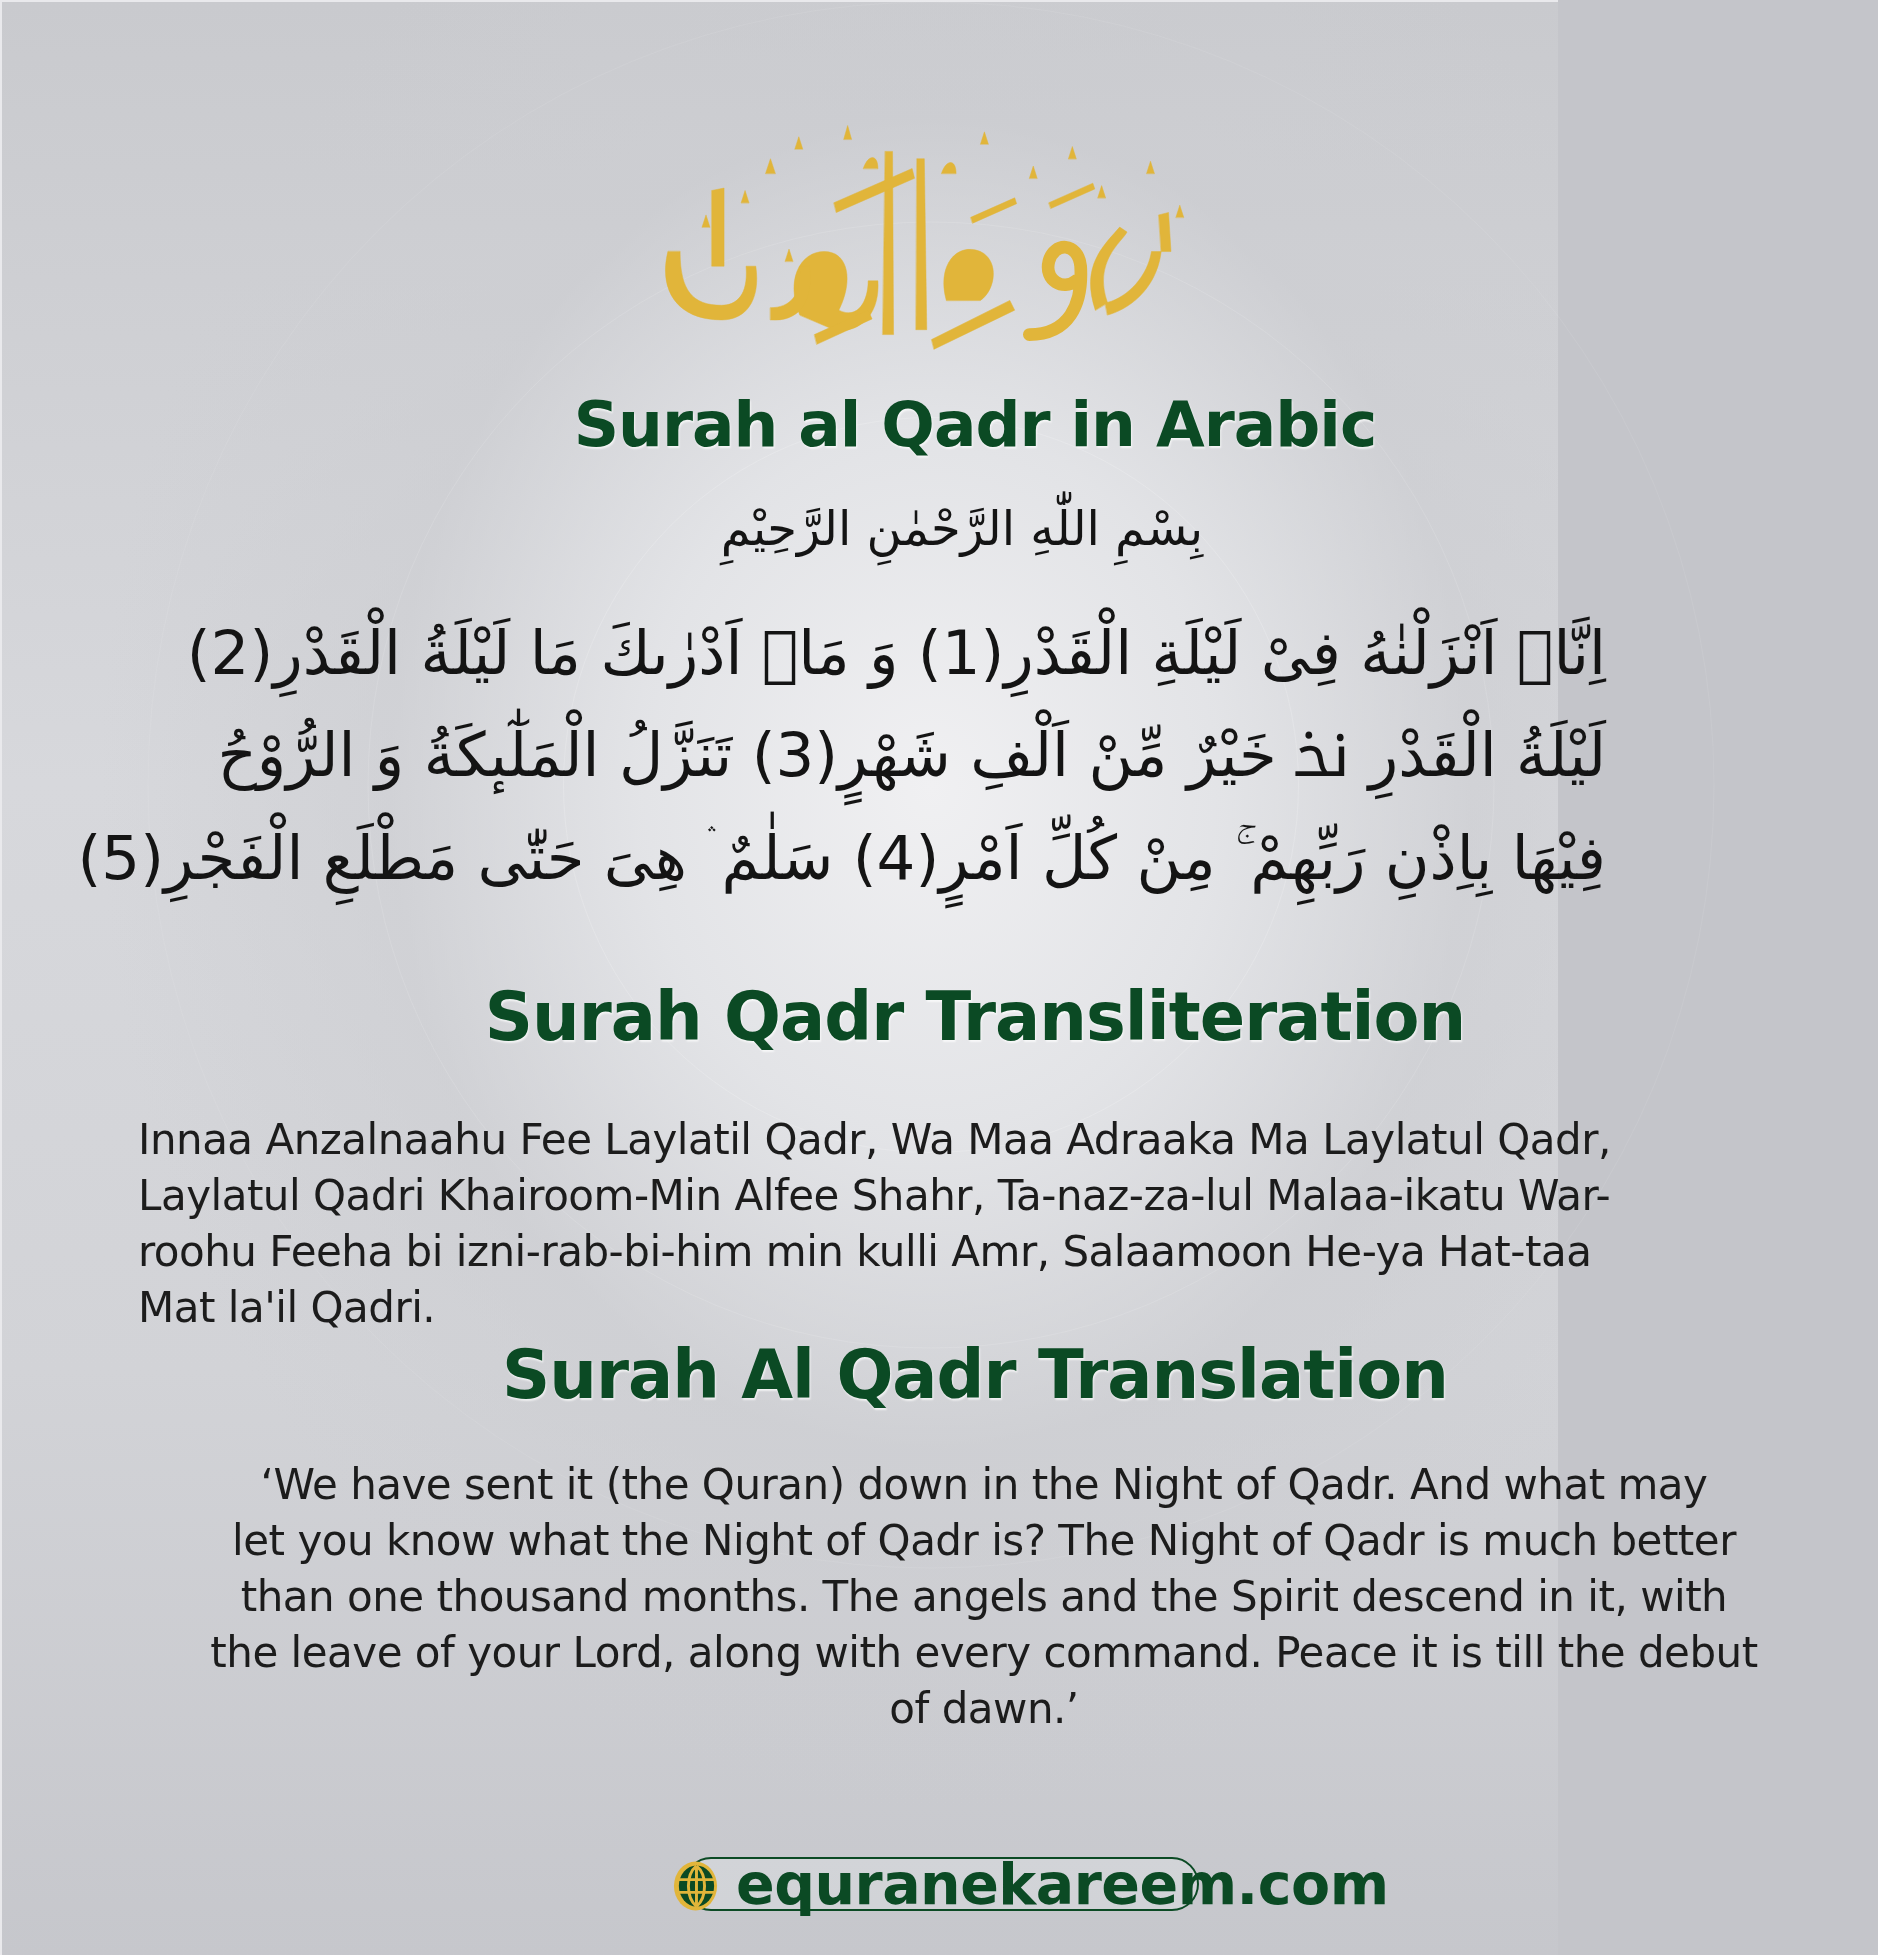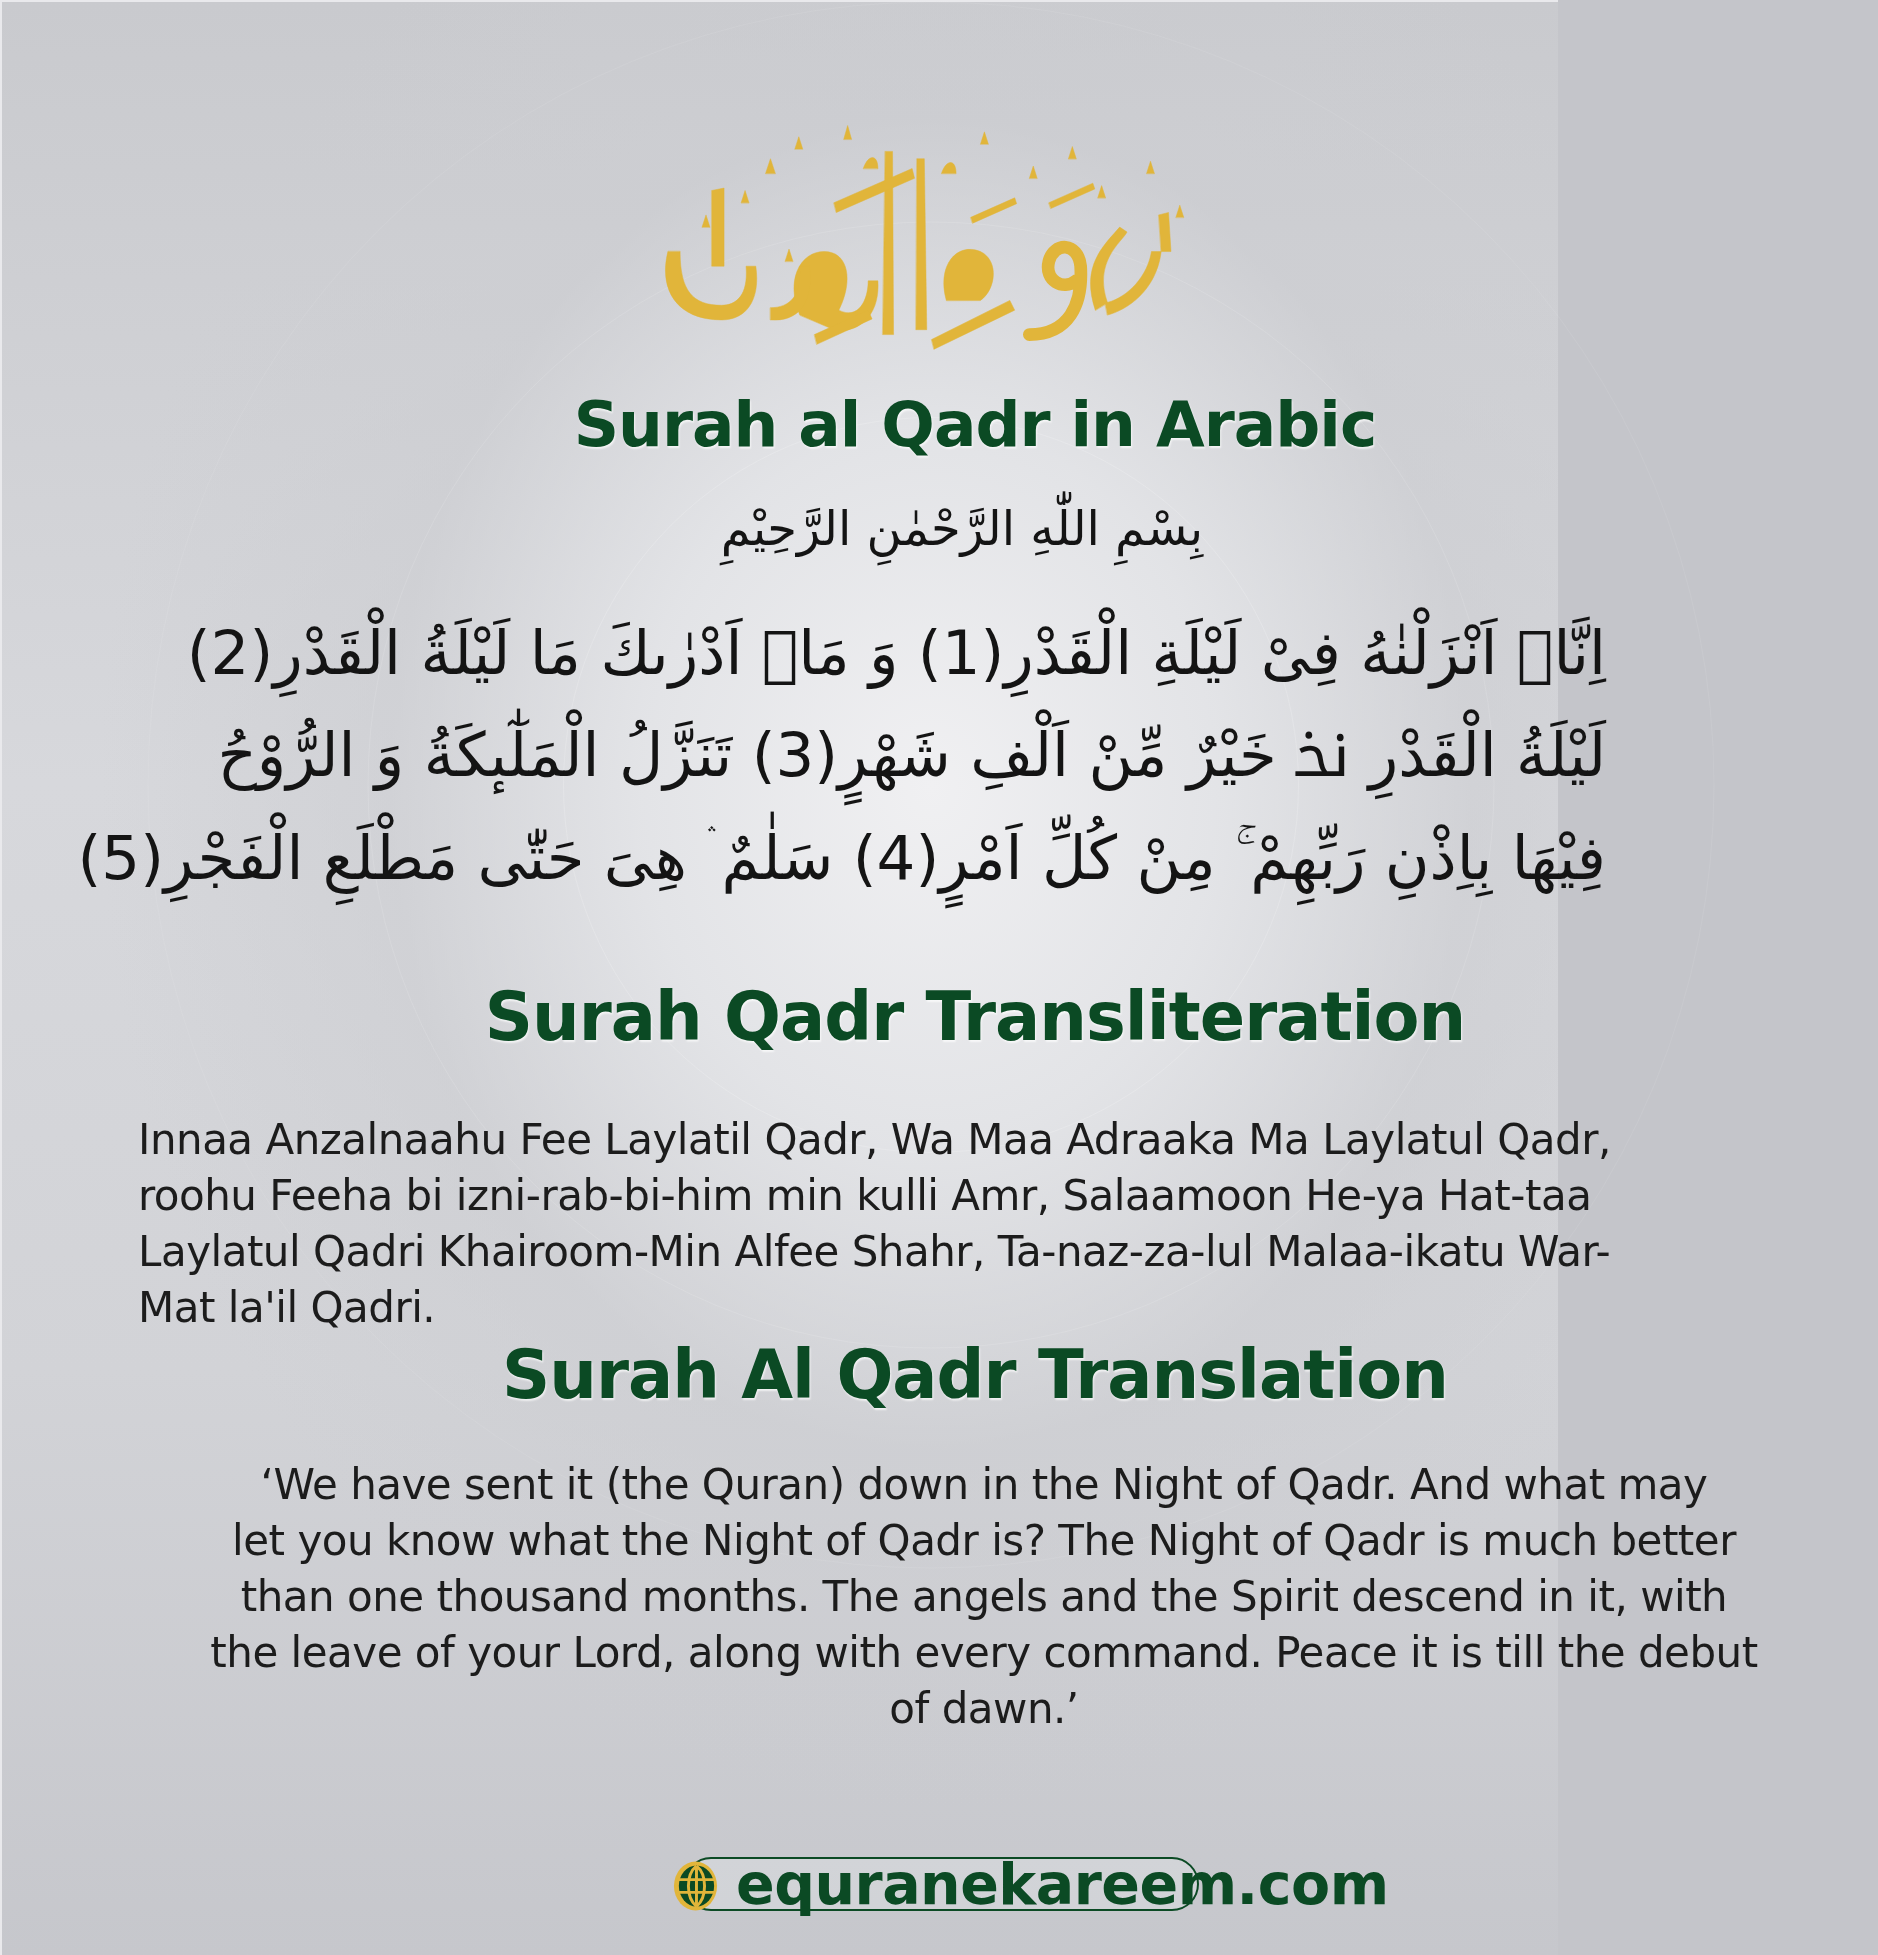--- a/index.html
+++ b/index.html
@@ -121,22 +121,22 @@
 
   <div id="h-arabic" class="heading">Surah al Qadr in Arabic</div>
   <div id="bismillah" class="arabic">بِسْمِ اللّٰهِ الرَّحْمٰنِ الرَّحِيْمِ</div>
   <div id="ayah-line-1" class="arabic ayah-line">اِنَّاۤ اَنْزَلْنٰهُ فِیْ لَیْلَةِ الْقَدْرِ(1) وَ مَاۤ اَدْرٰىكَ مَا لَیْلَةُ الْقَدْرِ(2)</div>
   <div id="ayah-line-2" class="arabic ayah-line">لَیْلَةُ الْقَدْرِ ﳔ خَیْرٌ مِّنْ اَلْفِ شَهْرٍ(3) تَنَزَّلُ الْمَلٰٓىٕكَةُ وَ الرُّوْحُ</div>
   <div id="ayah-line-3" class="arabic ayah-line">فِیْهَا بِاِذْنِ رَبِّهِمْ ۚ مِنْ كُلِّ اَمْرٍ(4) سَلٰمٌ ۛ هِیَ حَتّٰى مَطْلَعِ الْفَجْرِ(5)</div>
 
   <div id="h-translit" class="heading">Surah Qadr Transliteration</div>
   <div id="translit-text" class="body-text">
     <div>Innaa Anzalnaahu Fee Laylatil Qadr, Wa Maa Adraaka Ma Laylatul Qadr,</div>
+    <div>Laylatul Qadri Khairoom-Min Alfee Shahr, Ta-naz-za-lul Malaa-ikatu War-</div>
     <div>roohu Feeha bi izni-rab-bi-him min kulli Amr, Salaamoon He-ya Hat-taa</div>
-    <div>Laylatul Qadri Khairoom-Min Alfee Shahr, Ta-naz-za-lul Malaa-ikatu War-</div>
     <div>Mat la'il Qadri.</div>
   </div>
 
   <div id="h-translation" class="heading">Surah Al Qadr Translation</div>
   <div id="translation-text" class="body-text">
     <div>‘We have sent it (the Quran) down in the Night of Qadr. And what may</div>
     <div>let you know what the Night of Qadr is? The Night of Qadr is much better</div>
     <div>than one thousand months. The angels and the Spirit descend in it, with</div>
     <div>the leave of your Lord, along with every command. Peace it is till the debut</div>
     <div>of dawn.’</div>

